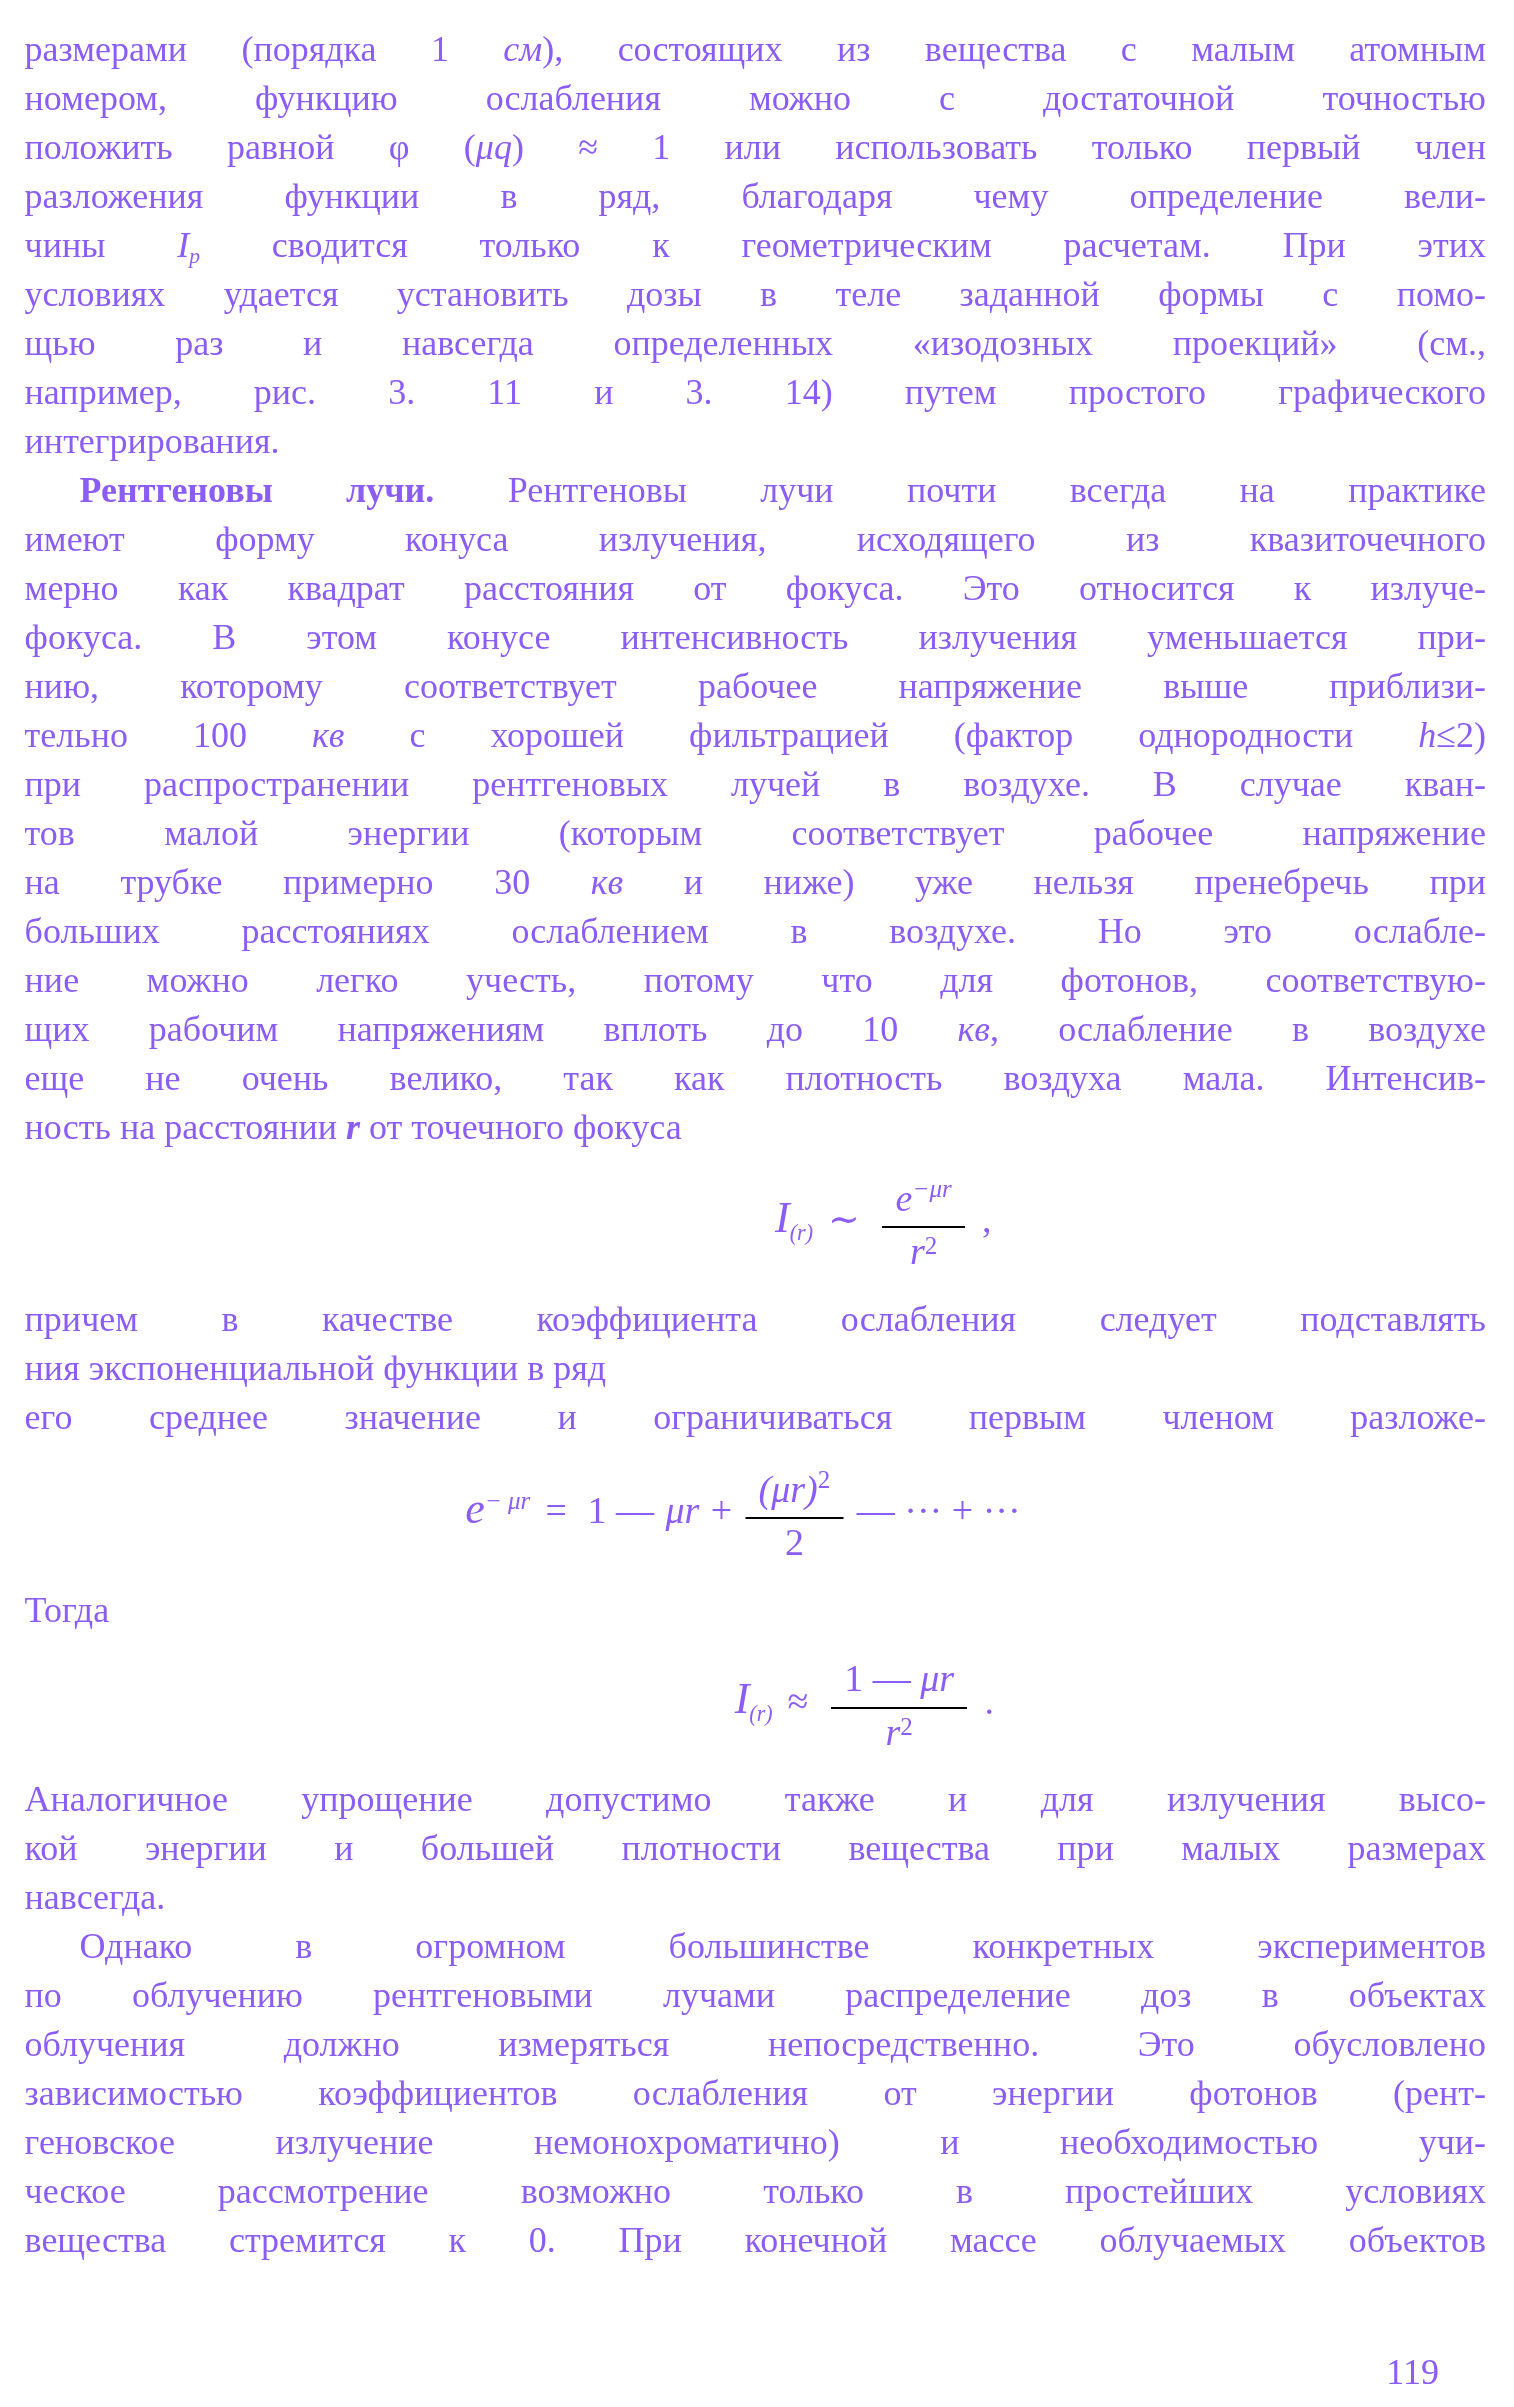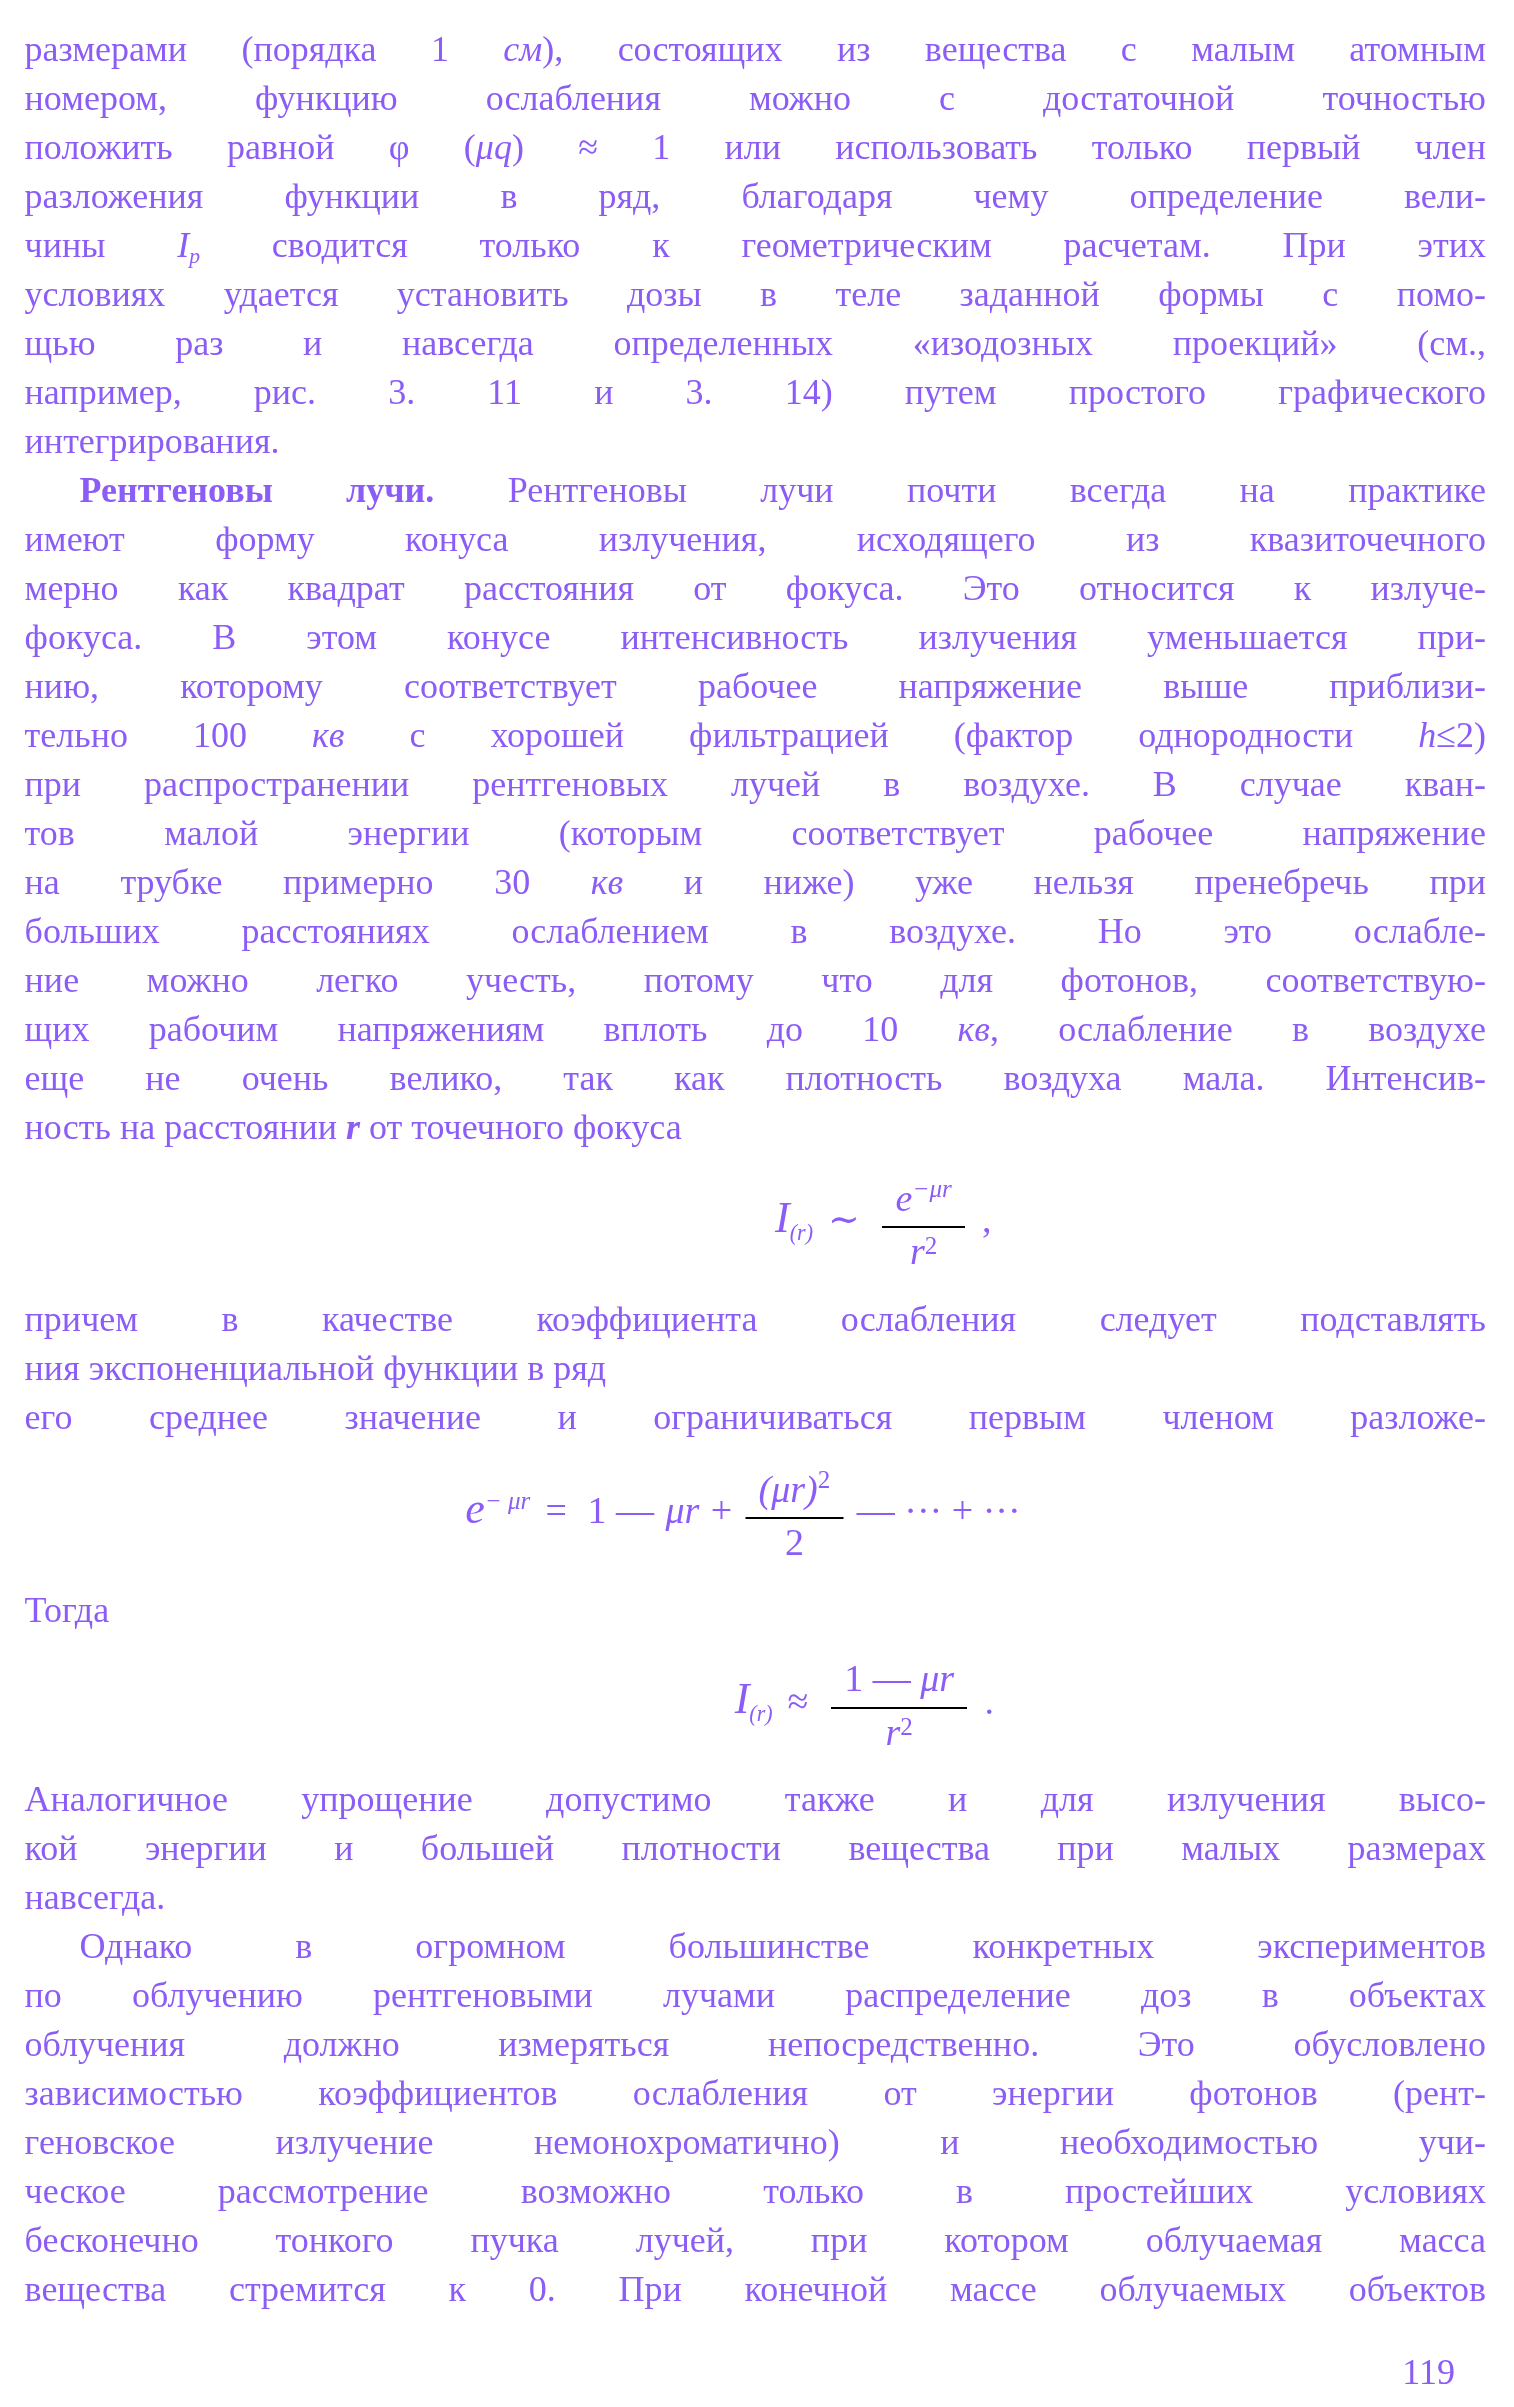--- a/index.html
+++ b/index.html
@@ -37,21 +37,21 @@
   .fml .big{font-size:44px;}
   .fml sup{font-size:0.66em;vertical-align:0.55em;}
   .fml sub{font-size:0.58em;vertical-align:-0.35em;}
   .rel{margin:0 15px;}
   .plain{margin:0 5.7px;}
   .frac{display:inline-block;vertical-align:middle;text-align:center;margin:0 7.6px;}
   .frac .num{display:block;border-bottom:2.8px solid #000;padding:0 13.2px 7.6px;line-height:1.05;text-align:center;}
   .frac .den{display:block;padding-top:4px;line-height:1.0;}
   .frac .den sup{vertical-align:0.4em;}
   .tail{margin-left:9.5px;}
-  .pagenum{position:absolute;right:59px;bottom:15px;font-size:36px;}
+  .pagenum{position:absolute;right:75px;bottom:15px;font-size:36px;}
 </style>
 </head>
 <body>
 
 <div class="page" style="background: rgb(255, 255, 255); color: #8b5cf6;">
   <div class="text">
 
     <div class="para">
         <div class="line">размерами (порядка 1 <span class="it">см</span>), состоящих из вещества с малым атомным</div>
         <div class="line">номером, функцию ослабления можно с достаточной точностью</div>
@@ -109,21 +109,20 @@
         <div class="line left">навсегда.</div>
       </div>
 
     <div class="para">
         <div class="line"><span class="ind"></span>Однако в огромном большинстве конкретных экспериментов</div>
         <div class="line">по облучению рентгеновыми лучами распределение доз в объектах</div>
         <div class="line">облучения должно измеряться непосредственно. Это обусловлено</div>
         <div class="line">зависимостью коэффициентов ослабления от энергии фотонов (рент-</div>
         <div class="line">геновское излучение немонохроматично) и необходимостью учи-</div>
         <div class="line">ческое рассмотрение возможно только в простейших условиях</div>
-        <div class="line">бесконечно тонкого пучка лучей, при котором облучаемая масса</div>
         <div class="line">вещества стремится к 0. При конечной массе облучаемых объектов</div>
       </div>
 
   </div>
 
   <div class="pagenum">119</div>
 </div>
 
 
 </body></html>

